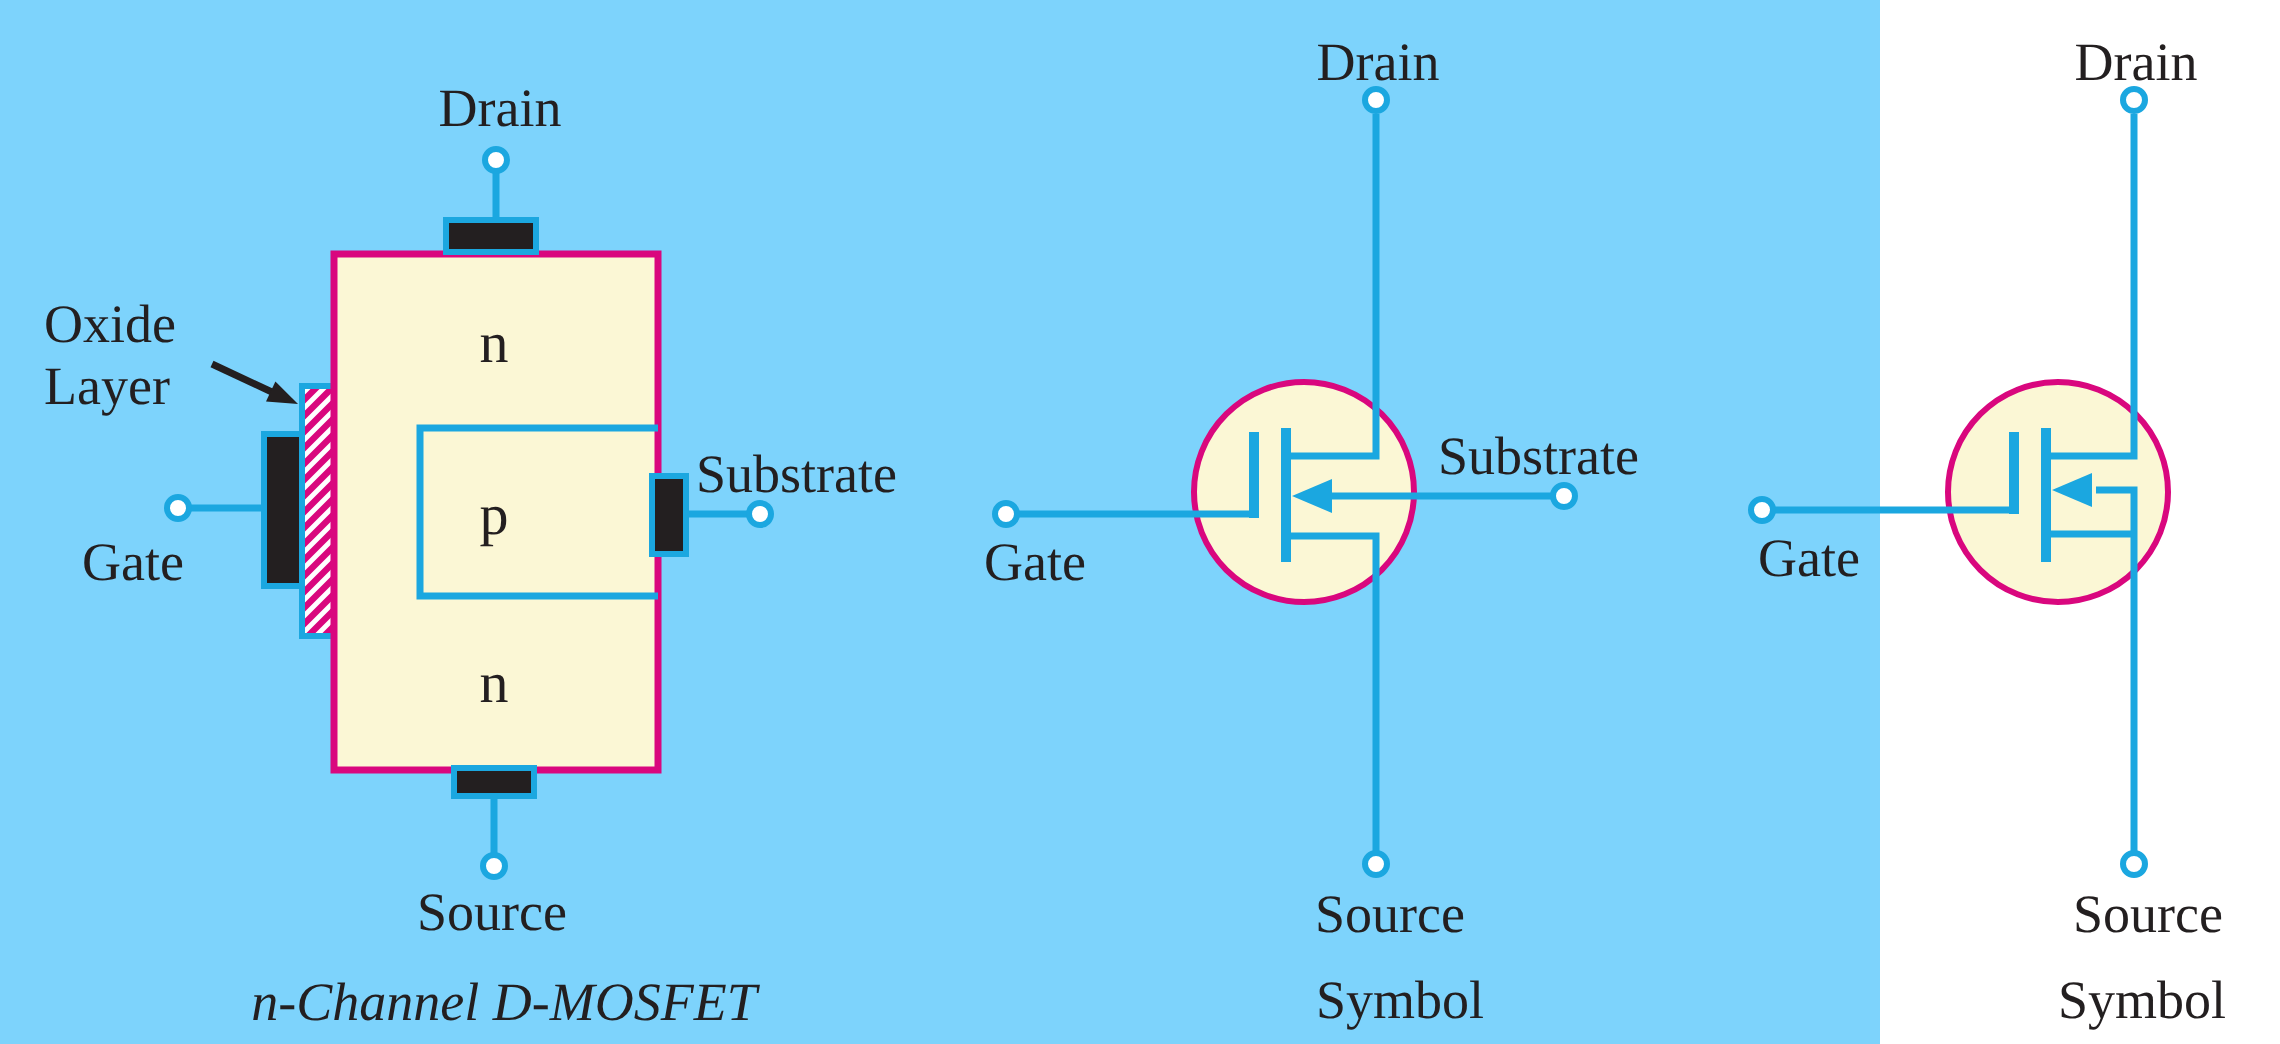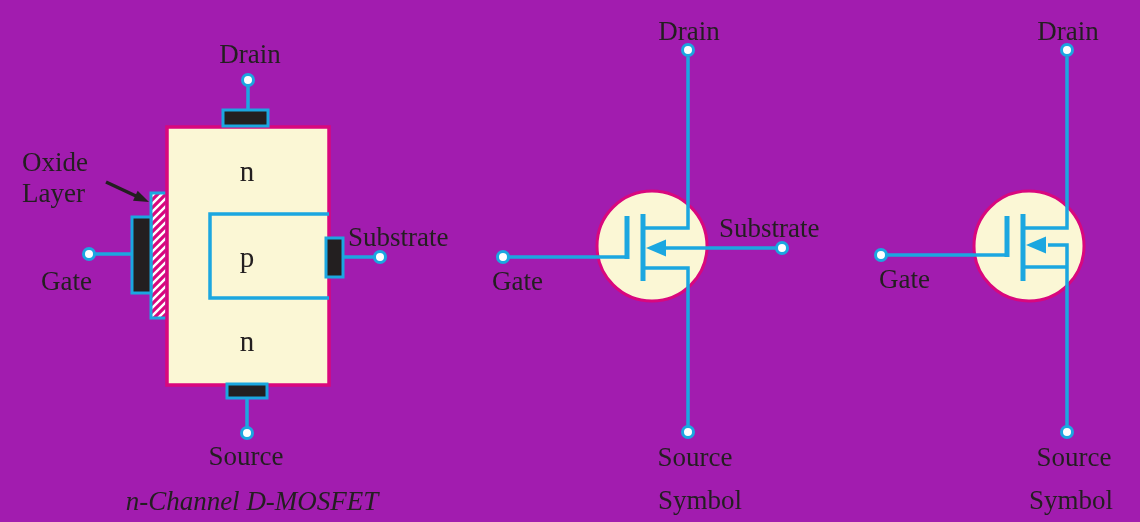--- a/index.html
+++ b/index.html
@@ -2,23 +2,23 @@
 <html style="--line-blue: #1BA7E0; --outline-magenta: #D9077E; --fill-cream: #FBF7D5; --text-black: #231F20; --background: #FFFFFF;"><head>
 <meta charset="utf-8">
 <style>
   html, body {
     margin: 0;
     padding: 0;
     background: #ffffff;
   }
   .stage {
     position: relative;
-    width: 1140px;
+    width: 940px;
     height: 522px;
-    background: #a21caf;
+    background: #7dd3fc;
     font-family: "Liberation Serif", serif;
   }
   svg { display: block; }
 
   .lead        { stroke: var(--line-blue, #1BA7E0); stroke-width: 3.5; fill: none; }
   .bar         { stroke: var(--line-blue, #1BA7E0); stroke-width: 5;   fill: none; }
   .terminal    { fill: #ffffff; stroke: var(--line-blue, #1BA7E0); stroke-width: 3; }
   .contact     { fill: var(--text-black, #231F20); stroke: var(--line-blue, #1BA7E0); stroke-width: 3; }
   .body-rect   { fill: var(--fill-cream, #FBF7D5); stroke: var(--outline-magenta, #D9077E); stroke-width: 3.5; }
   .sym-circle  { fill: var(--fill-cream, #FBF7D5); stroke: var(--outline-magenta, #D9077E); stroke-width: 3; }

